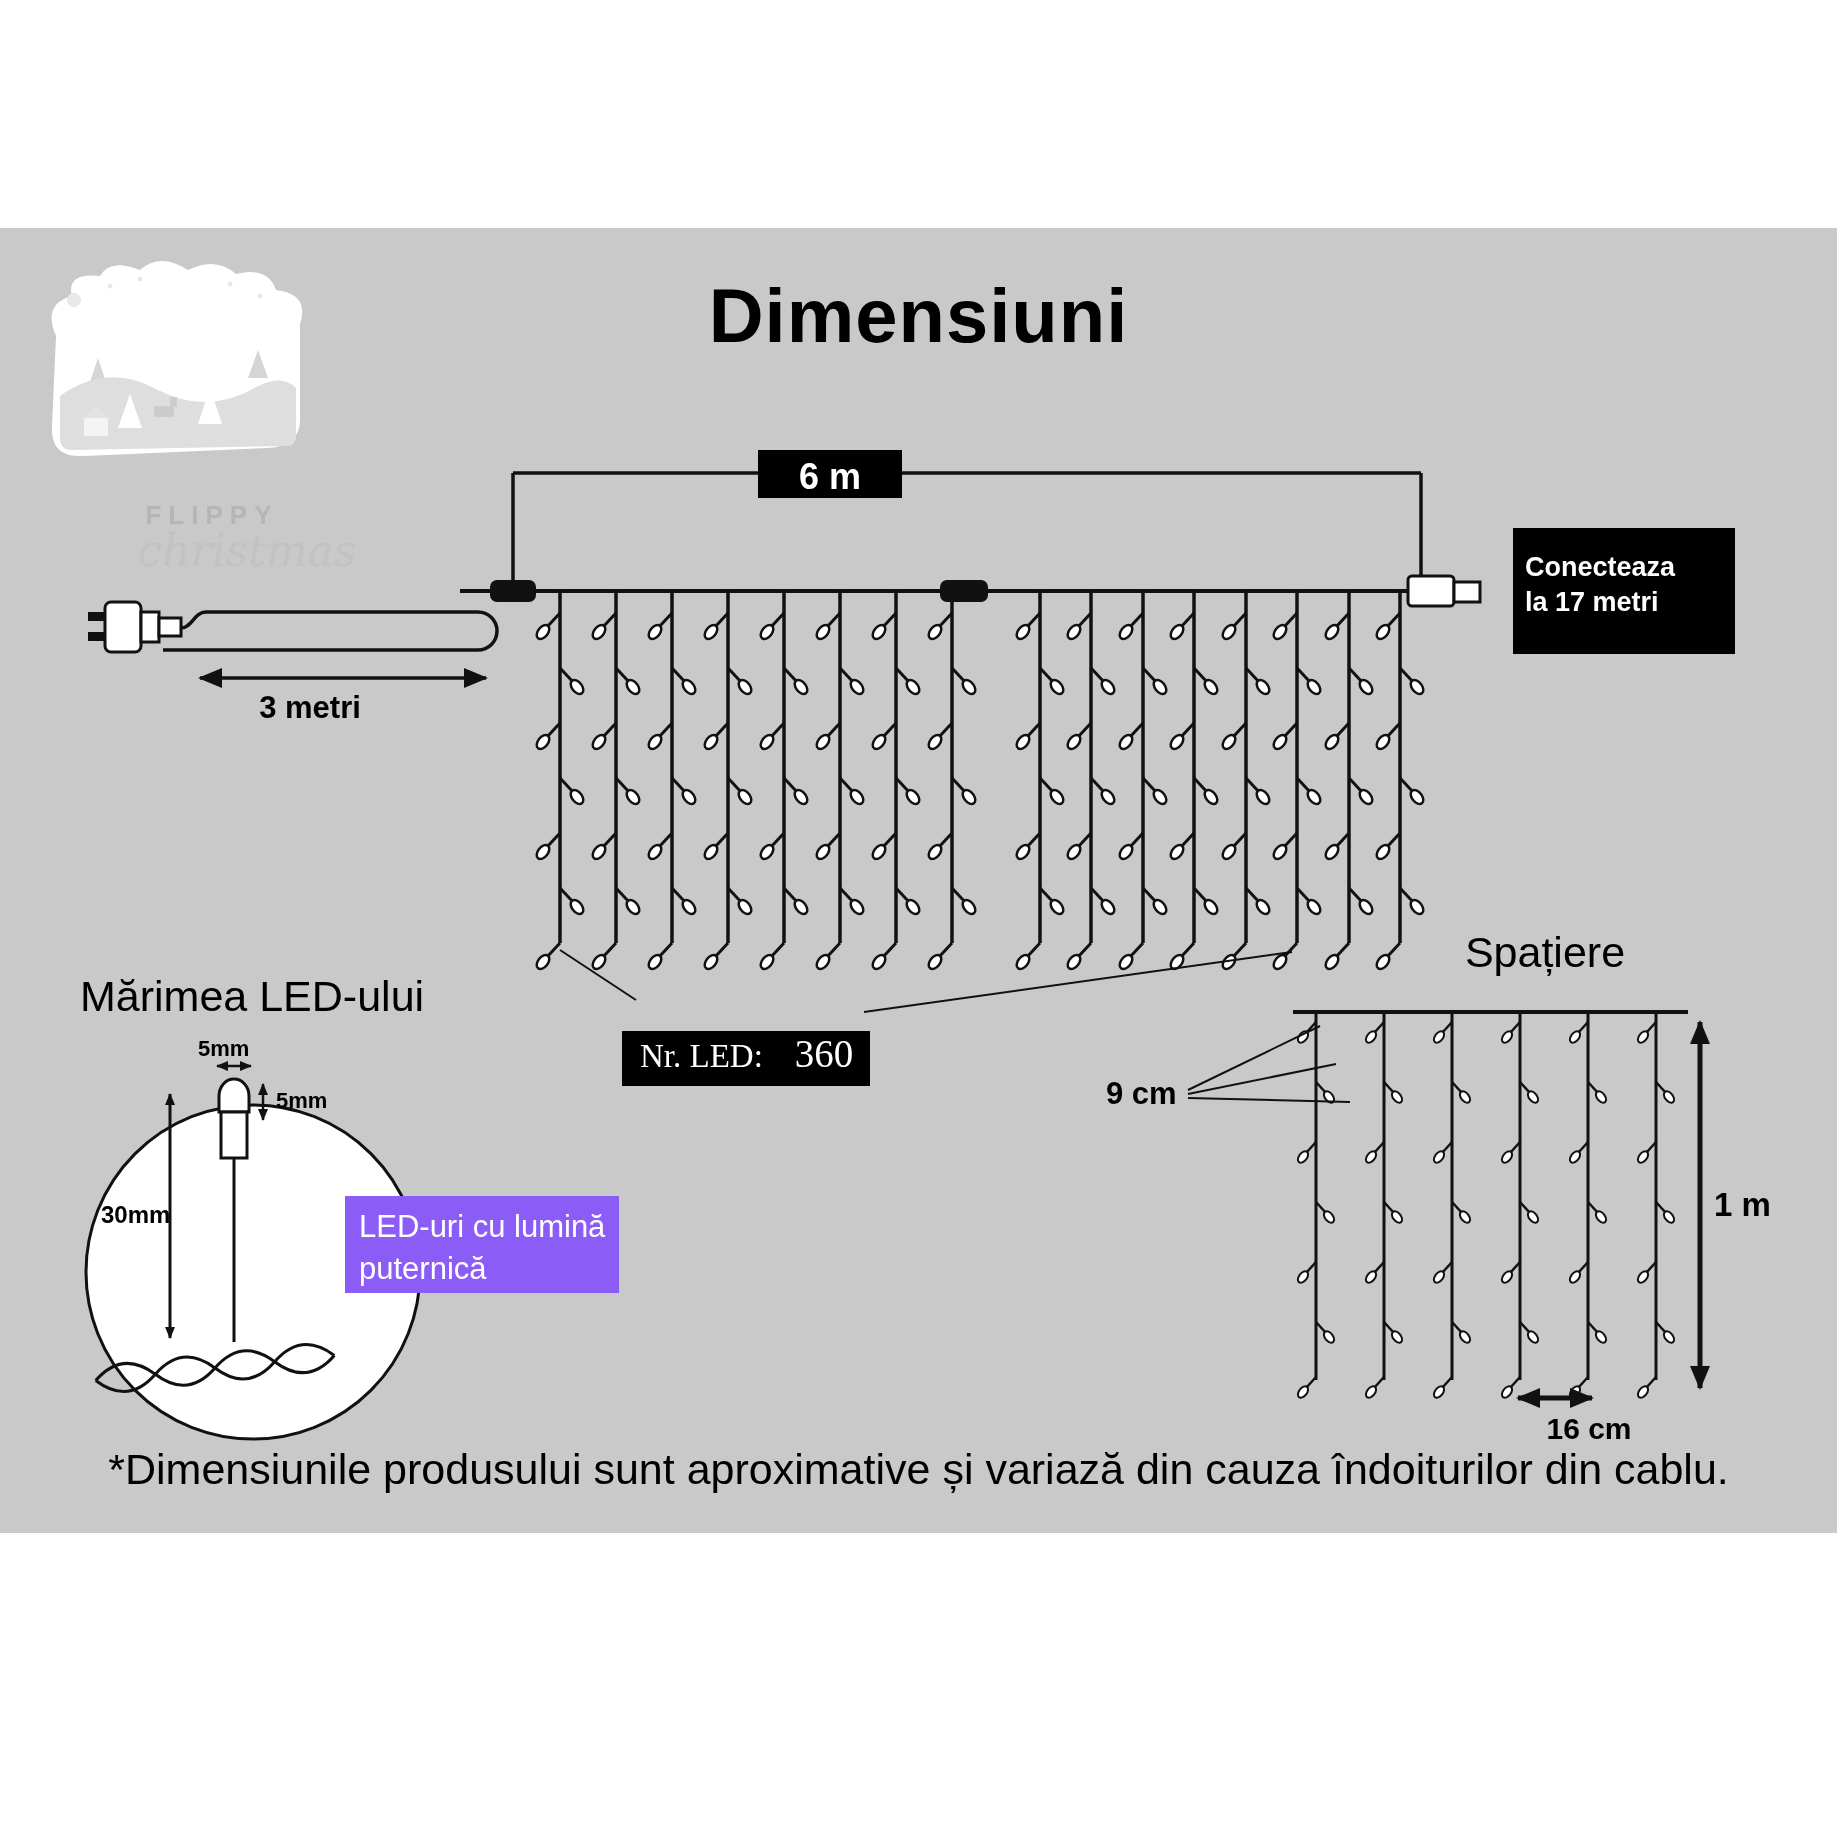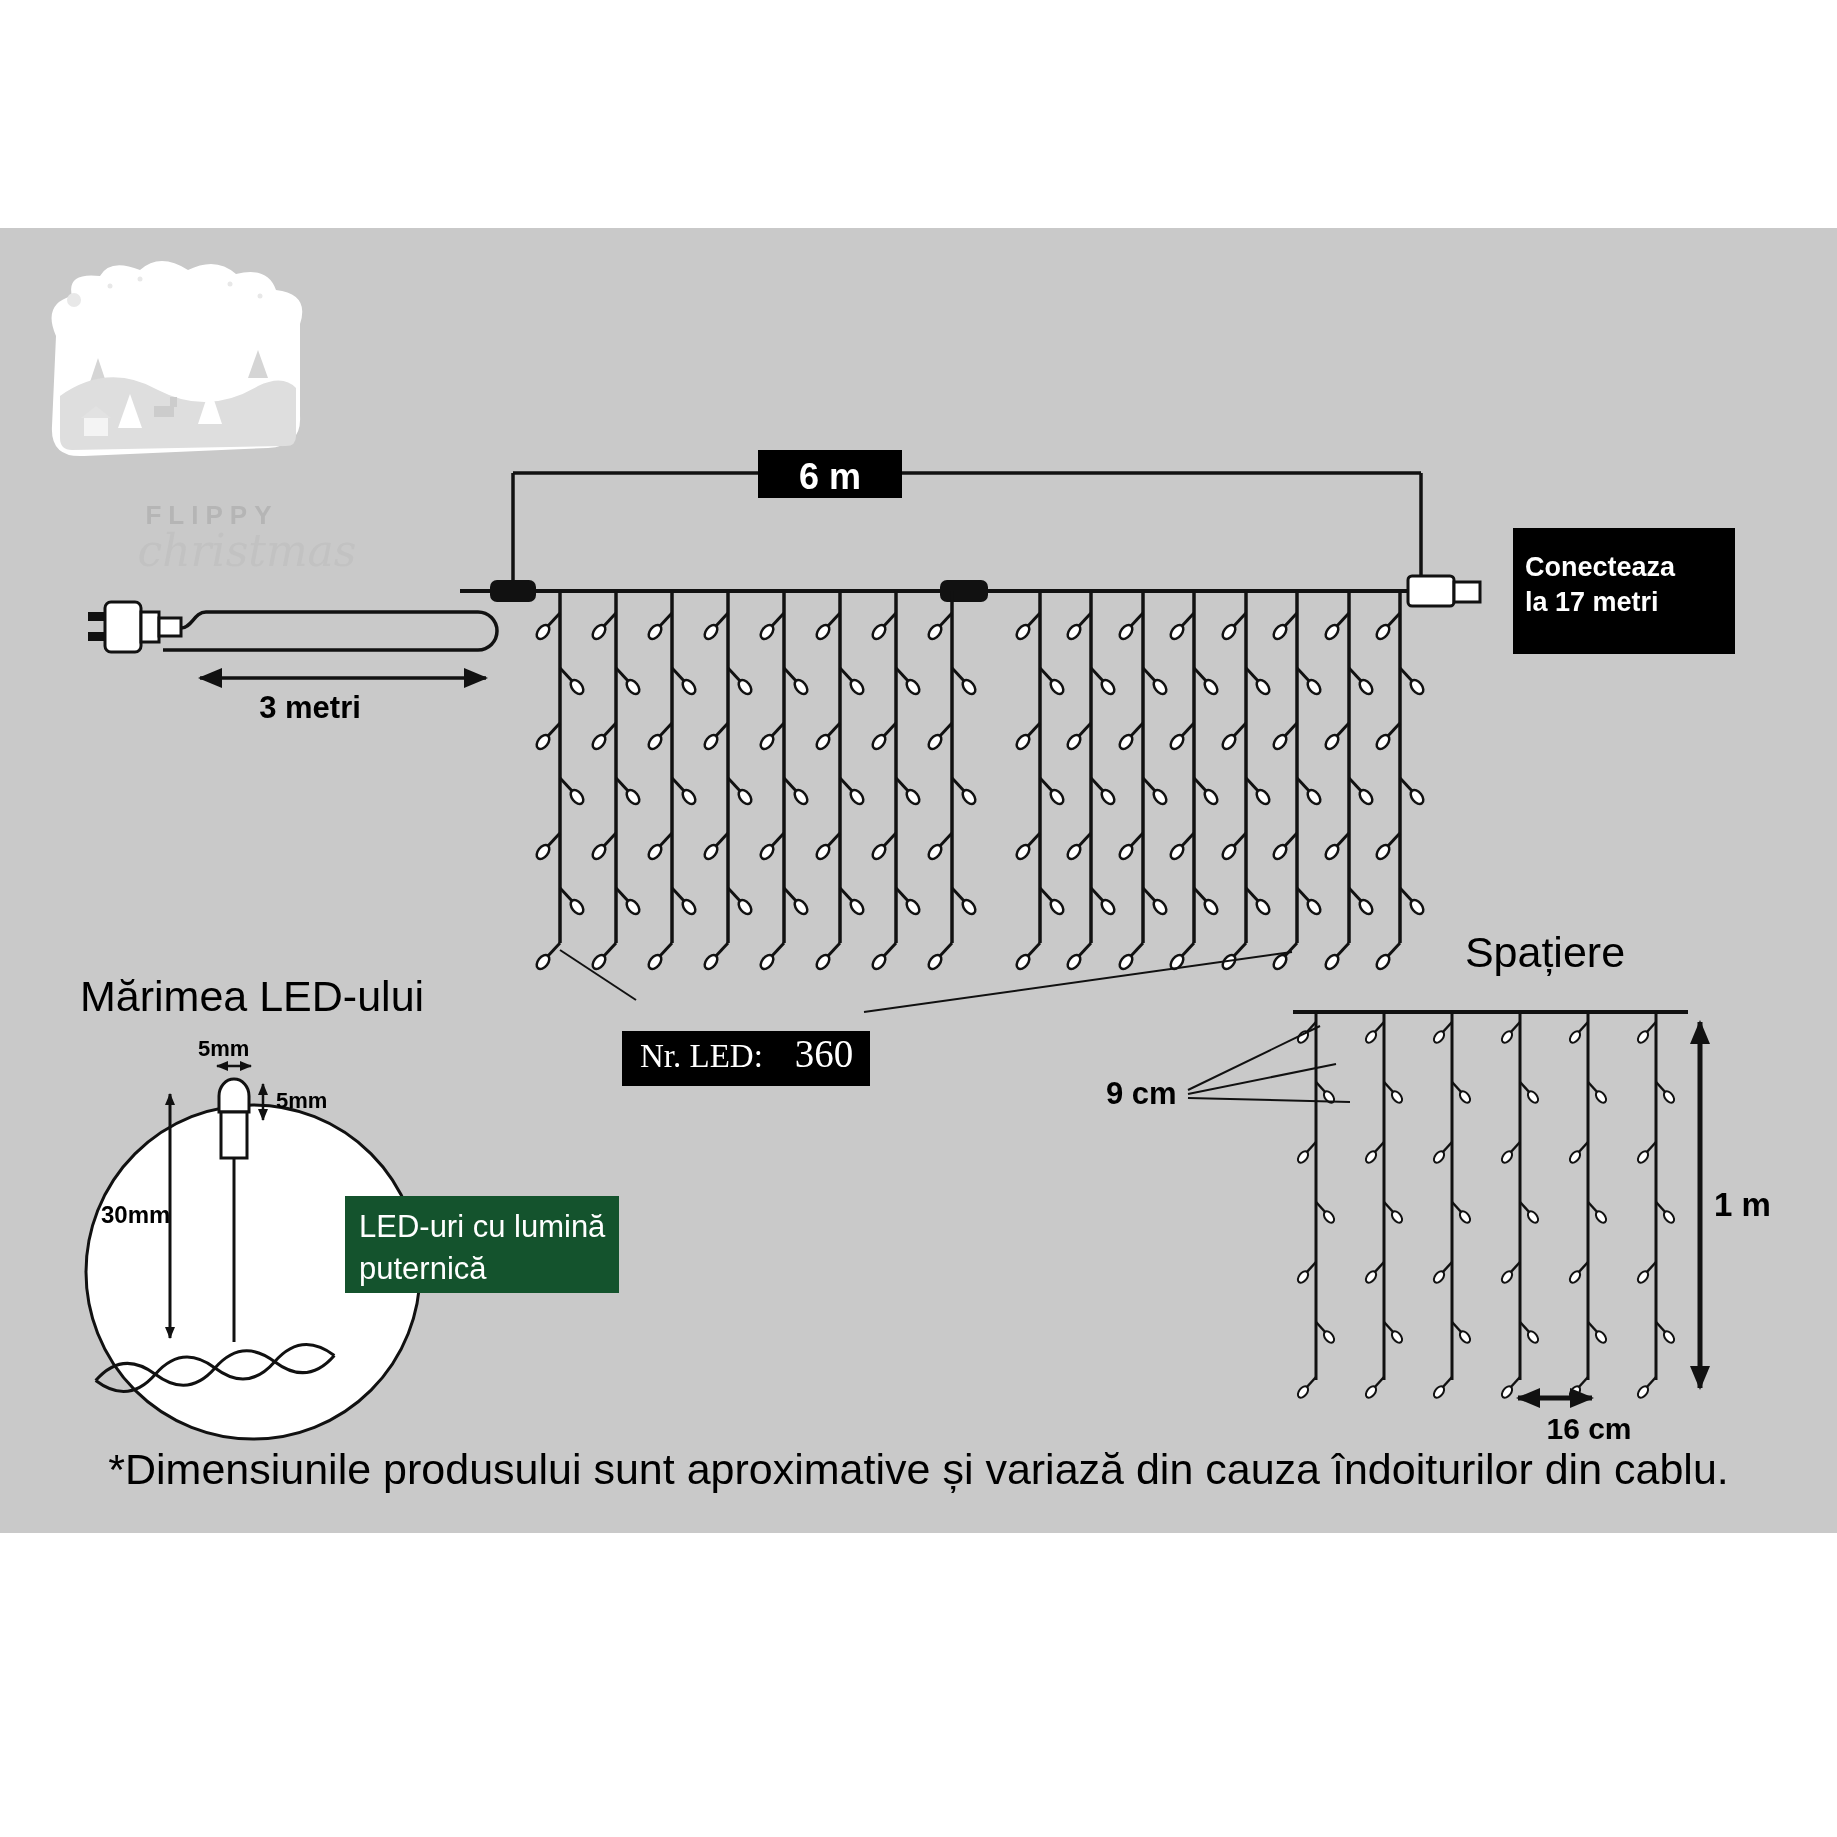--- a/index.html
+++ b/index.html
@@ -12,21 +12,21 @@
   .blackbox { background:#000; color:#fff; display:flex; align-items:flex-end; justify-content:center; }
   .bb-6m { left:758px; top:450px; width:144px; height:48px; font-size:36px; font-weight:bold; }
   .bb-sections { left:718px; top:513px; width:506px; height:48px; font-size:31px; font-weight:bold; }
   .bb-connect { left:1513px; top:528px; width:222px; height:126px; background:#000; color:#fff;
                 padding:22px 12px; font-size:27px; font-weight:bold; line-height:1.3; }
   .bb-ledcount { left:622px; top:1031px; width:248px; height:55px; background:#000; color:#fff;
                  display:flex; align-items:baseline; padding:0 0 0 18px;
                  font-family:"Liberation Serif", serif; }
   .bb-ledcount .lab { font-size:33px; }
   .bb-ledcount .val { font-size:39px; margin-left:32px; }
-  .bb-callout { left:345px; top:1196px; width:274px; height:97px; background:#14532d; color:#fff;
+  .bb-callout { left:345px; top:1196px; width:274px; height:97px; background:#8b5cf6; color:#fff;
                 padding:10px 0 0 14px; font-size:31px; line-height:1.35; }
   .lbl { position:absolute; font-weight:bold; }
   .lbl-3m { left:225px; top:690px; width:170px; text-align:center; font-size:31px; }
   .lbl-spatiere { left:1440px; top:928px; width:210px; text-align:center; font-size:43px; font-weight:normal; }
   .lbl-9cm { left:1106px; top:1076px; font-size:31px; }
   .lbl-1m { left:1714px; top:1186px; font-size:33px; }
   .lbl-16cm { left:1510px; top:1412px; width:94px; text-align:center; font-size:30px;margin-left:32px; }
   .lbl-ledsize { left:80px; top:972px; font-size:43px; font-weight:normal; }
   .lbl-5mm-top { left:198px; top:1036px; font-size:22px; }
   .lbl-5mm-side { left:276px; top:1088px; font-size:22px; }
@@ -191,20 +191,21 @@
       <g fill="none" stroke="#111" stroke-width="3" transform="rotate(-6 215 1368)">
         <path d="M95,1368 Q125,1340 155,1368 T215,1368 T275,1368 T335,1368"></path>
         <path d="M95,1368 Q125,1396 155,1368 T215,1368 T275,1368 T335,1368"></path>
       </g>
       <line x1="217" y1="1066" x2="251" y2="1066" stroke="#111" stroke-width="2.5" marker-start="url(#ahs)" marker-end="url(#ahs)"></line>
       <line x1="263" y1="1084" x2="263" y2="1120" stroke="#111" stroke-width="2.5" marker-start="url(#ahs)" marker-end="url(#ahs)"></line>
       <line x1="170" y1="1094" x2="170" y2="1338" stroke="#111" stroke-width="3" marker-start="url(#ahs)" marker-end="url(#ahs)"></line>
     </g>
   </svg>
 
+  <div class="abs title">Dimensiuni</div>
 
   <div class="abs blackbox bb-6m">
     <span>6 m</span>
   </div>
 
 
   <div class="abs bb-connect">
     <div>Conecteaza</div>
     <div>la 17 metri</div>
   </div>

